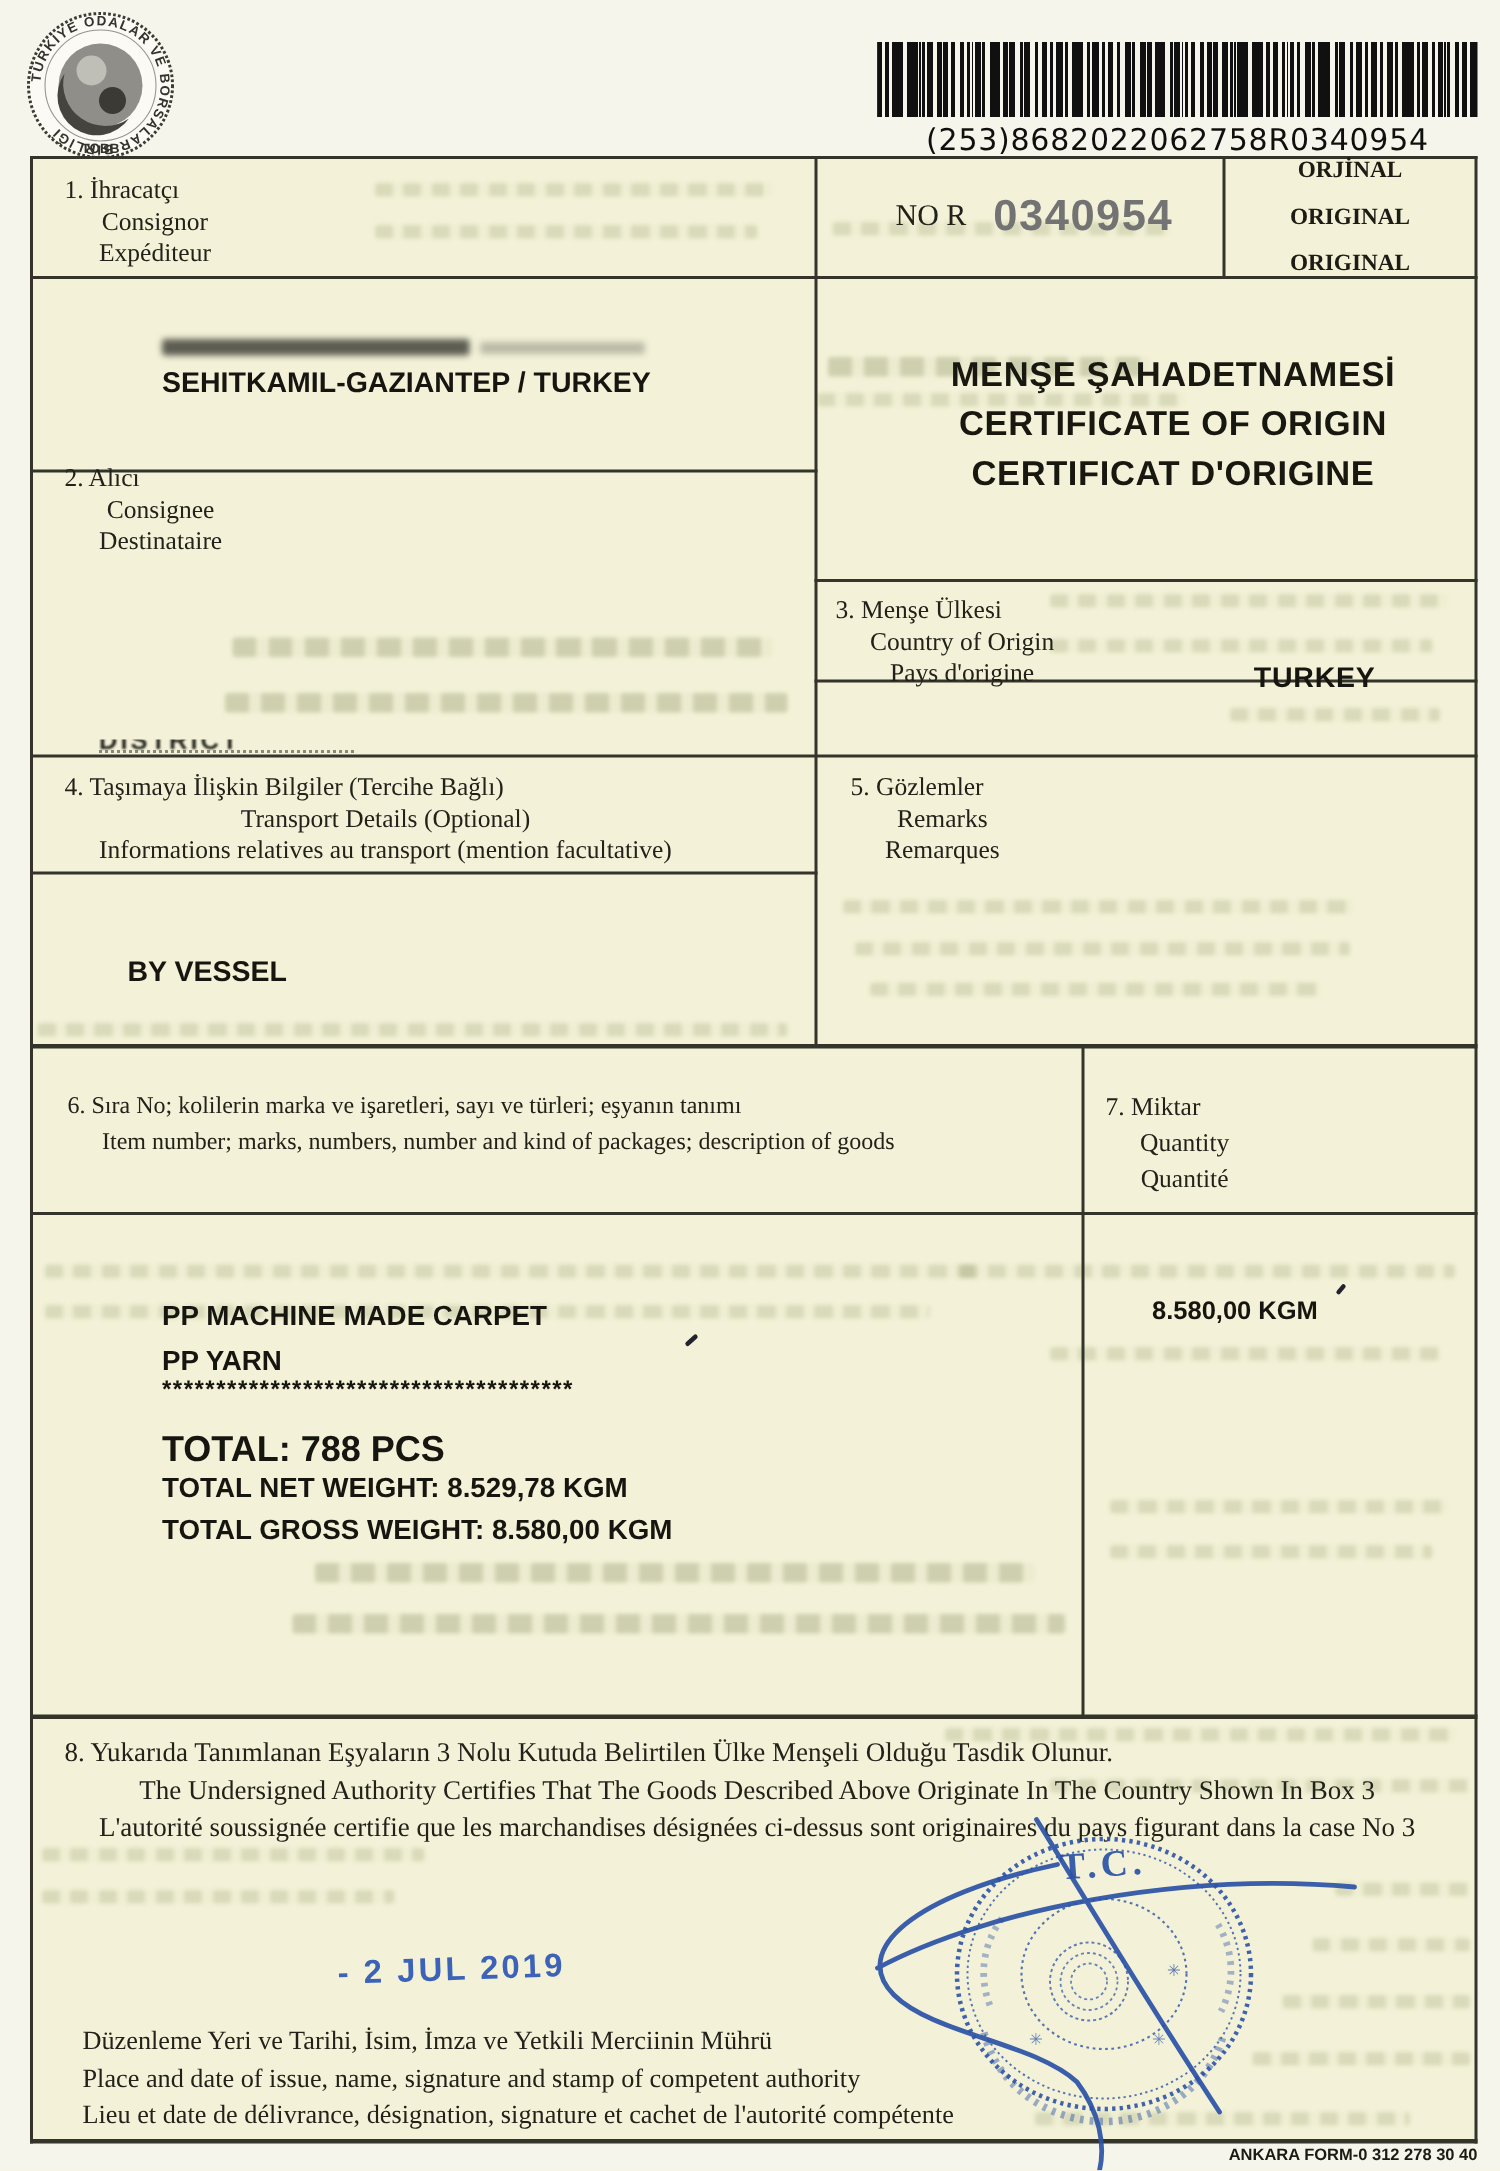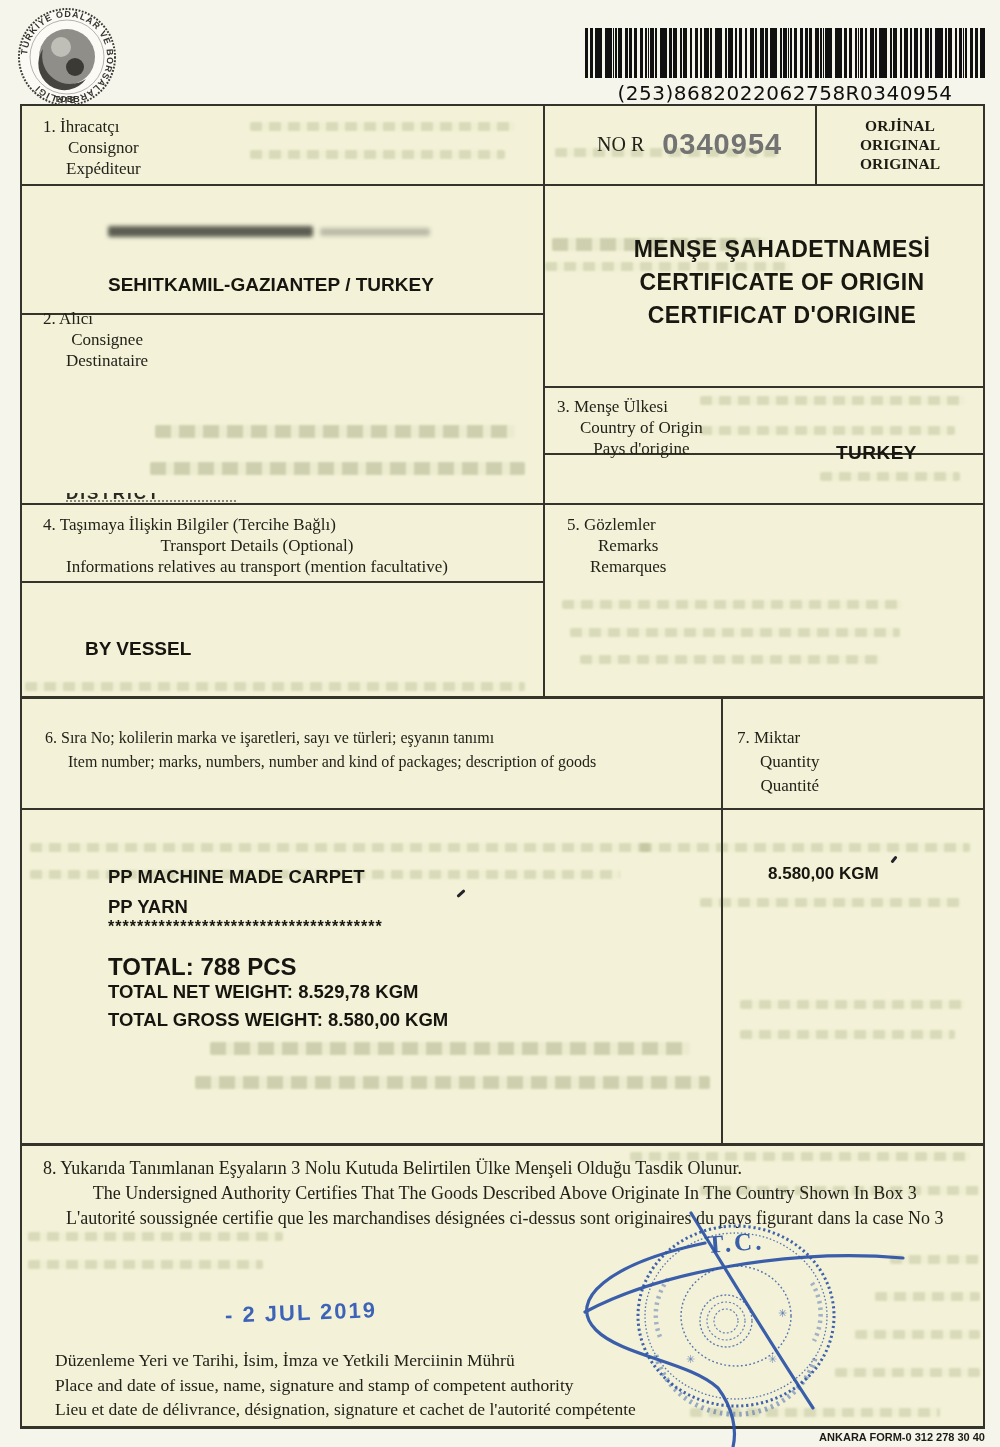--- a/index.html
+++ b/index.html
@@ -27,21 +27,21 @@
   #barcode-value{position:absolute;left:0;top:53px;width:400px;text-align:center;
      font-family:"DejaVu Sans","Liberation Sans",sans-serif;font-size:20px;color:#0f0f0d;letter-spacing:.5px;}
   #title{position:absolute;left:543px;top:233px;width:478px;text-align:center;
      font-family:"Liberation Sans","DejaVu Sans",sans-serif;font-weight:bold;font-size:23px;line-height:33px;
      color:#191810;letter-spacing:.4px;}
   #serialbox{position:absolute;left:545px;top:105px;width:270px;height:79px;display:flex;align-items:center;}
   #serial-label{font-size:20px;margin-left:52px;color:#23221a;}
   #serial-number{font-family:"Liberation Sans","DejaVu Sans",sans-serif;font-weight:600;font-size:29px;
      letter-spacing:1px;margin-left:18px;color:#737373;}
   #copybox{position:absolute;left:817px;top:105px;width:166px;height:79px;display:flex;flex-direction:column;
-     justify-content:center;align-items:center;font-weight:bold;font-size:15.5px;line-height:19px;color:#1d1c14;}
+     justify-content:center;align-items:center;font-weight:bold;font-size:15.5px;line-height:19px;color:#1d1c14;gap:12px;}
   .datefont{position:absolute;font-family:"Liberation Sans","DejaVu Sans",sans-serif;font-weight:700;
      font-size:22px;letter-spacing:2px;color:#2d57b5;transform:rotate(-2deg);opacity:.92;}
   #footer-right{position:absolute;left:0;top:1431px;width:985px;text-align:right;
      font-family:"Liberation Sans","DejaVu Sans",sans-serif;font-weight:bold;font-size:11px;color:#1b1b14;}
   .clipfrag{position:absolute;font-family:"Liberation Sans","DejaVu Sans",sans-serif;font-weight:600;
      font-size:17px;color:#2a2a24;clip-path:inset(45% 0 0 0);filter:blur(.6px);letter-spacing:2px;}
   svg{position:absolute;}
 </style>
 </head>
 <body>
@@ -135,21 +135,21 @@
     <div>CERTIFICAT D'ORIGINE</div>
   </div>
 
   <div class="lbl" style="left:43px;top:116px;">
     <div>1. İhracatçı</div>
     <div class="ind">Consignor</div>
     <div class="ind">Expéditeur</div>
   </div>
   <div class="redact" style="left:108px;top:226px;width:205px;height:11px;background:rgba(35,35,30,.72);"></div>
   <div class="redact" style="left:320px;top:228px;width:110px;height:8px;background:rgba(60,60,55,.3);"></div>
-  <div class="typed" style="left:108px;top:245px;margin-top:29px;">SEHITKAMIL-GAZIANTEP / TURKEY</div>
+  <div class="typed" style="left:108px;top:245px;">SEHITKAMIL-GAZIANTEP / TURKEY</div>
 
   <div class="lbl" style="left:43px;top:308px;">
     <div>2. Alıcı</div>
     <div class="ind">Consignee</div>
     <div class="ind">Destinataire</div>
   </div>
   <div class="clipfrag" style="left:66px;top:484px;">DISTRICT</div>
   <div style="position:absolute;left:66px;top:500px;width:170px;border-bottom:2px dotted rgba(50,50,45,.55);filter:blur(.4px);"></div>
 
   <div class="lbl" style="left:557px;top:396px;">

